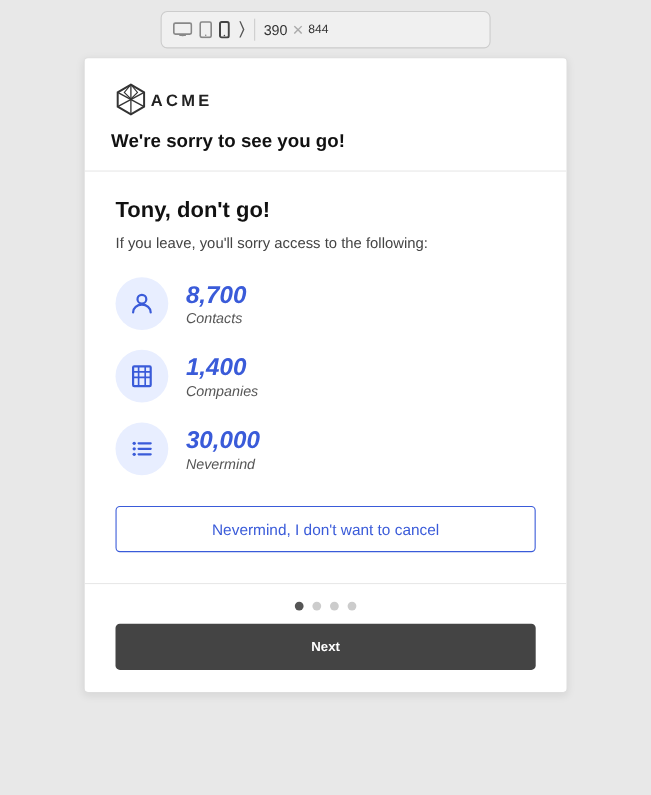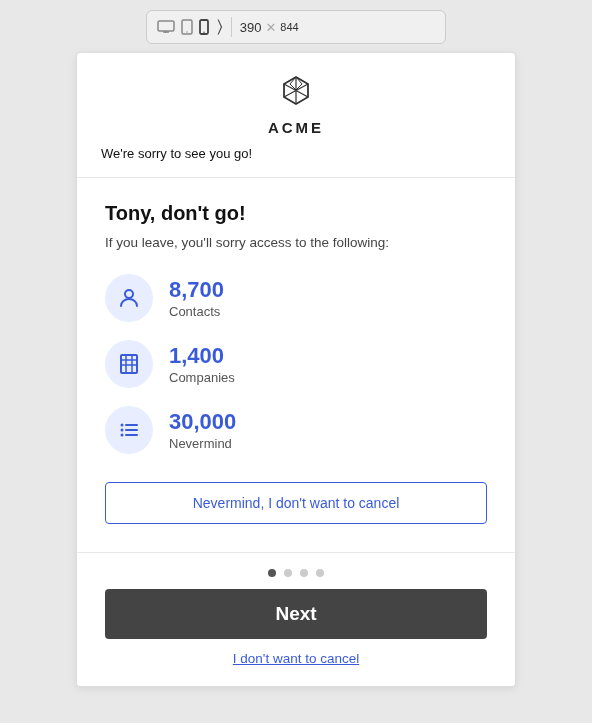--- a/index.html
+++ b/index.html
@@ -58,36 +58,34 @@
     .card-header {
       padding: 20px 24px 16px;
       border-bottom: 1px solid #e8e8e8;
       display: flex;
       flex-direction: column;
       gap: 10px;
     }
     .logo-row {
       display: flex;
       align-items: center;
-      gap: 10px;
-      flex-direction: column;
     }
     .logo-icon {
       width: 36px;
       height: 36px;
     }
     .logo-text {
       font-size: 15px;
       font-weight: 600;
       letter-spacing: 3px;
       color: #222;
     }
     .header-title {
-      font-size: 13px;
-      font-weight: 400;
+      font-size: 17px;
+      font-weight: 700;
       color: #111;
     }
 
     
     .card-body {
       padding: 24px 28px 20px;
     }
     .dont-go-title {
       font-size: 20px;
       font-weight: 700;
@@ -99,20 +97,21 @@
       color: #444;
       margin-bottom: 24px;
     }
 
     
     .stats-list {
       display: flex;
       flex-direction: column;
       gap: 18px;
       margin-bottom: 28px;
+      font-style: italic;
     }
     .stat-item {
       display: flex;
       align-items: center;
       gap: 16px;
     }
     .stat-icon-circle {
       width: 48px;
       height: 48px;
       border-radius: 50%;
@@ -185,21 +184,21 @@
 
     
     .next-btn {
       display: block;
       width: 100%;
       padding: 14px;
       background: #444;
       color: #fff;
       border: none;
       border-radius: 4px;
-      font-size: 19px;
+      font-size: 12px;
       font-weight: 600;
       text-align: center;
       cursor: pointer;
     }
 
     
     .dont-cancel-link {
       font-size: 13.5px;
       color: #3a5bd9;
       text-decoration: underline;
@@ -319,17 +318,16 @@
 
     <div class="dots">
       <div class="dot active"></div>
       <div class="dot"></div>
       <div class="dot"></div>
       <div class="dot"></div>
     </div>
 
     <button class="next-btn">Next</button>
 
-    <button class="dont-cancel-link">I don't want to cancel</button>
 
   </div>
 
 </div>
 
 </body></html>

